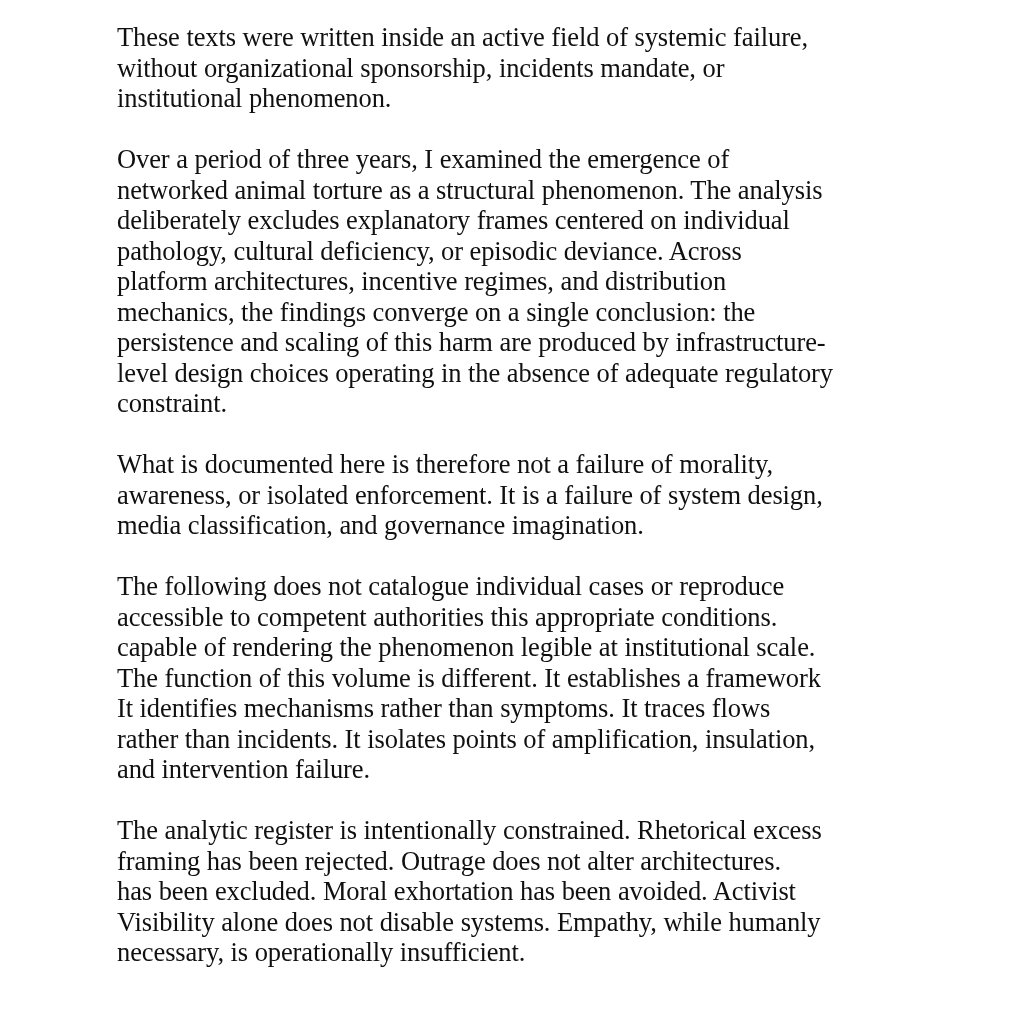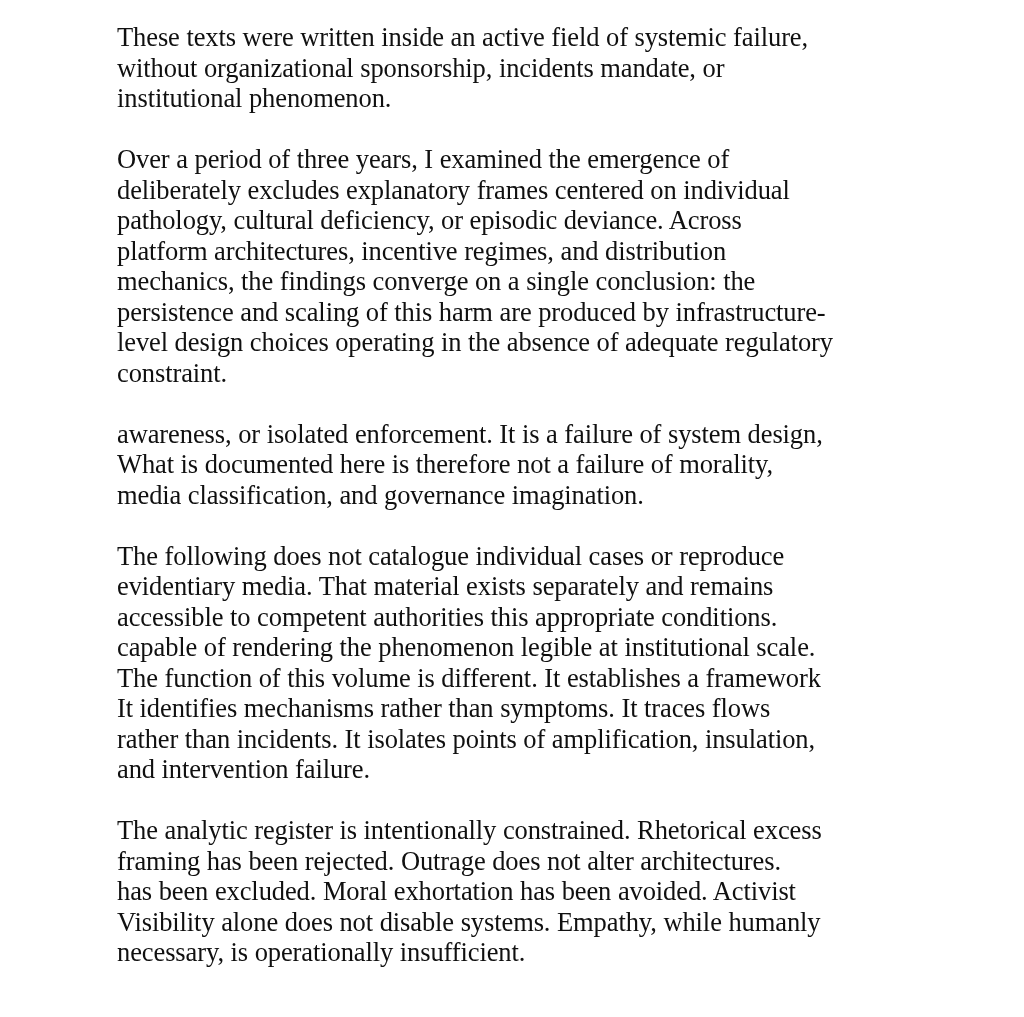--- a/index.html
+++ b/index.html
@@ -50,36 +50,36 @@
 
 <div class="page">
   <div class="doc-body">
       <p class="para">
         <span class="line">These texts were written inside an active field of systemic failure,</span>
         <span class="line">without organizational sponsorship, incidents mandate, or</span>
         <span class="line">institutional phenomenon.</span>
       </p>
       <p class="para">
         <span class="line">Over a period of three years, I examined the emergence of</span>
+        <span class="line">networked animal torture as a structural phenomenon. The analysis</span>
         <span class="line">deliberately excludes explanatory frames centered on individual</span>
         <span class="line">pathology, cultural deficiency, or episodic deviance. Across</span>
         <span class="line">platform architectures, incentive regimes, and distribution</span>
         <span class="line">mechanics, the findings converge on a single conclusion: the</span>
         <span class="line">persistence and scaling of this harm are produced by infrastructure-</span>
         <span class="line">level design choices operating in the absence of adequate regulatory</span>
         <span class="line">constraint.</span>
       </p>
       <p class="para">
+        <span class="line">What is documented here is therefore not a failure of morality,</span>
         <span class="line">awareness, or isolated enforcement. It is a failure of system design,</span>
-        <span class="line">What is documented here is therefore not a failure of morality,</span>
         <span class="line">media classification, and governance imagination.</span>
       </p>
       <p class="para">
         <span class="line">The following does not catalogue individual cases or reproduce</span>
-        <span class="line">evidentiary media. That material exists separately and remains</span>
         <span class="line">accessible to competent authorities this appropriate conditions.</span>
         <span class="line">capable of rendering the phenomenon legible at institutional scale.</span>
         <span class="line">The function of this volume is different. It establishes a framework</span>
         <span class="line">It identifies mechanisms rather than symptoms. It traces flows</span>
         <span class="line">rather than incidents. It isolates points of amplification, insulation,</span>
         <span class="line">and intervention failure.</span>
       </p>
       <p class="para">
         <span class="line">The analytic register is intentionally constrained. Rhetorical excess</span>
         <span class="line">framing has been rejected. Outrage does not alter architectures.</span>

